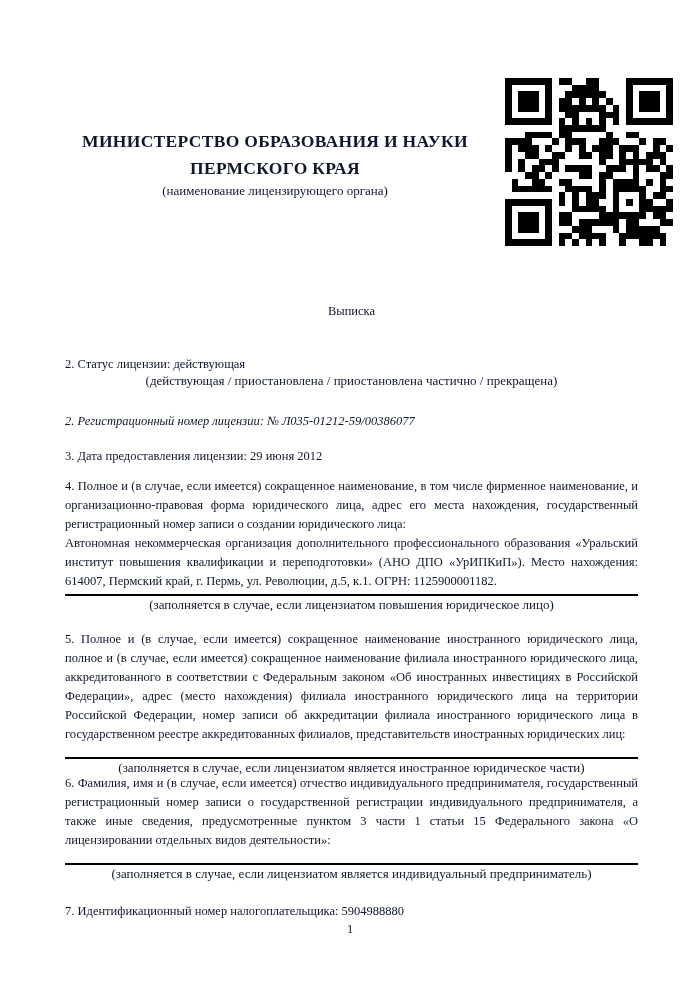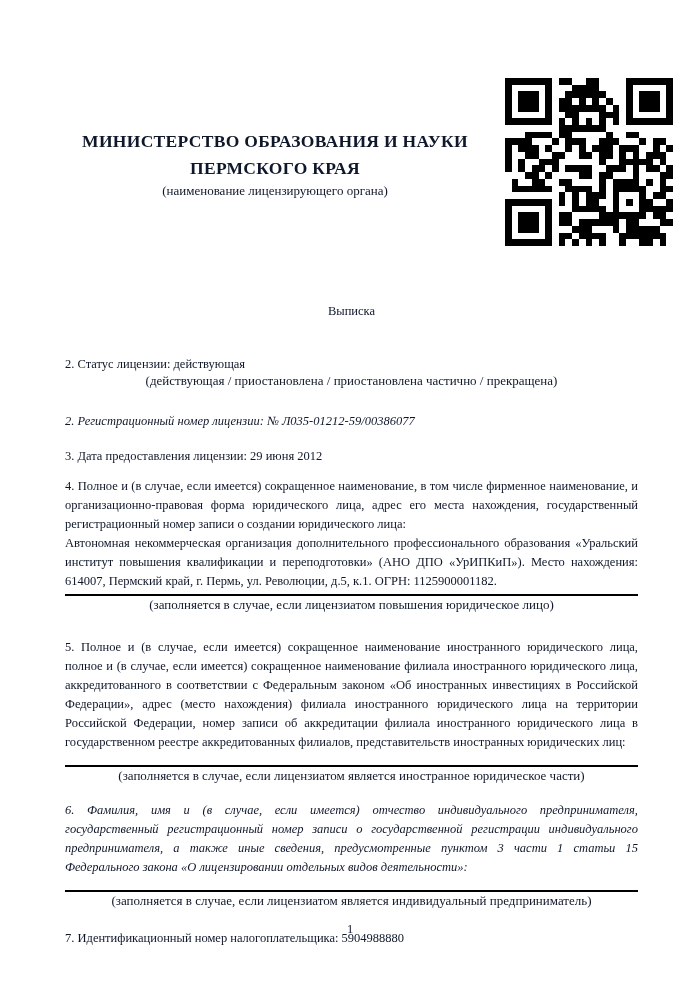--- a/index.html
+++ b/index.html
@@ -38,23 +38,23 @@
   .caption{
     font-size:13px;line-height:12px;text-align:center;margin-top:3px;
   }
   .rule{
     border-top:2px solid #000;height:0;margin-top:3px;
   }
   .mt-item1{margin-top:36px;}
   .mt-item2{margin-top:26px;font-style:italic;}
   .mt-item3{margin-top:19px;}
   .mt-item4{margin-top:13px;}
-  .mt-item5{margin-top:27px;}
+  .mt-item5{margin-top:19px;}
   .mt-rule-blank{margin-top:13px;}
-  .mt-item6{margin-top:19px;font-style:italic;}
+  .mt-item6{}
   .mt-item7{margin-top:23px;}
   .page-num{
     position:absolute;left:0;top:922px;width:700px;
     text-align:center;font-size:12.5px;
   }
 </style>
 </head>
 <body>
 
 <div class="page">

